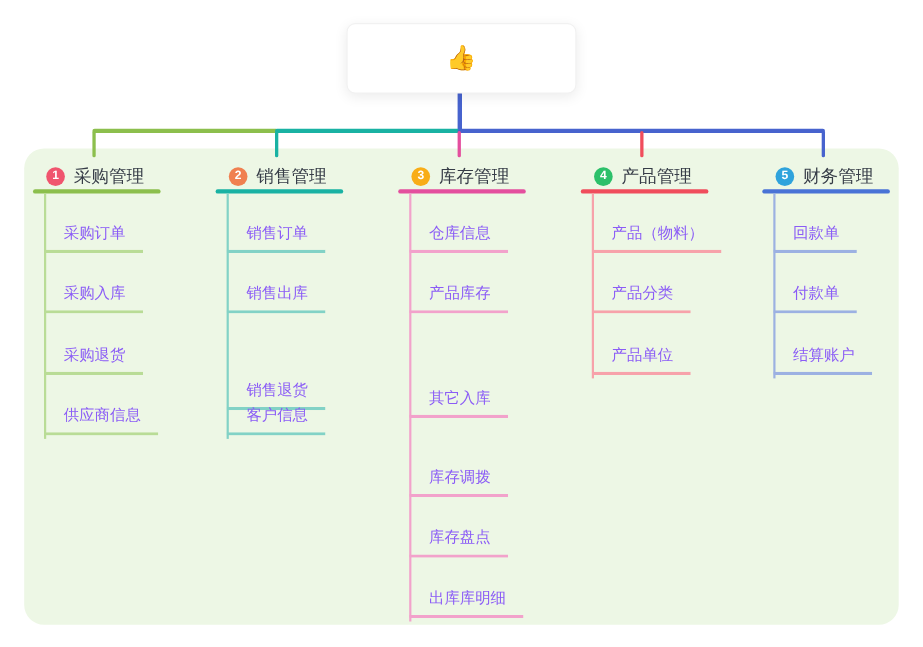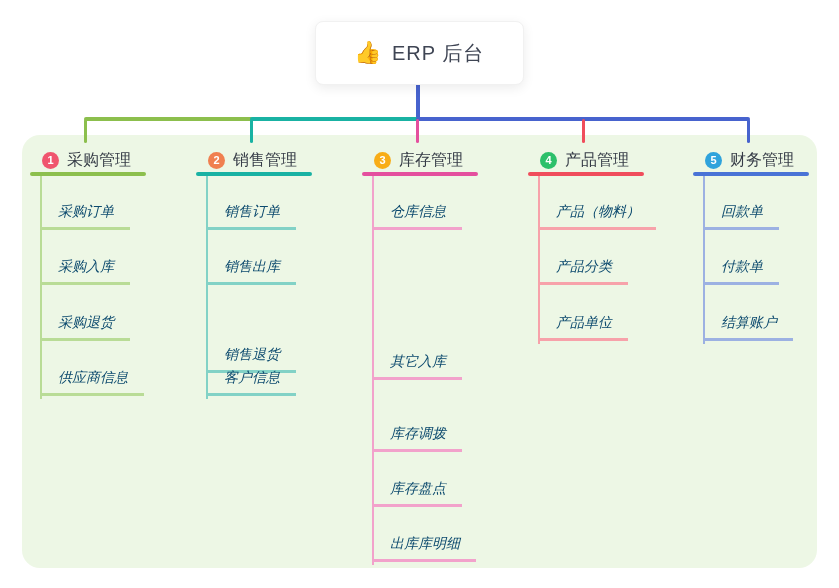--- a/index.html
+++ b/index.html
@@ -31,34 +31,33 @@
     width:17px;height:17px;border-radius:50%;flex:0 0 17px;
     display:flex;align-items:center;justify-content:center;
     color:#fff;font-size:11px;font-weight:bold;line-height:1;
   }
   .branch-label{font-size:16px;color:#363c47;font-weight:400;}
   .branch-underline{position:absolute;left:0;top:172px;width:116px;height:4px;border-radius:2px;}
   .branch-spine{position:absolute;left:10px;top:176px;width:2px;}
   .child-item{
     position:absolute;left:10px;
     padding:0 16px 5px 18px;
-    font-size:14px;color:#0c4a6e;line-height:21px;white-space:nowrap;
-    border-bottom:3px solid transparent;border-bottom-left-radius:1px;font-style:italic;
+    font-size:14px;color:#8b5cf6;line-height:21px;white-space:nowrap;
+    border-bottom:3px solid transparent;border-bottom-left-radius:1px;
   }
 </style>
 </head>
 <body>
 
 <div class="canvas">
 
   <div class="panel" id="panel" style="background: rgb(237, 247, 229);"></div>
 
   <div class="root-node">
     <span class="root-icon">👍</span>
-    <span class="root-title">ERP 后台</span>
   </div>
 
   <div id="connectors">
       <div class="line" style="left: 416px; top: 83px; width: 4px; height: 38px; background: rgb(71, 99, 206);"></div>
       <div class="line" style="left: 84px; top: 117px; width: 169px; height: 4px; background: rgb(140, 191, 77);"></div>
       <div class="line" style="left: 250px; top: 117px; width: 168px; height: 4px; background: rgb(25, 178, 163);"></div>
       <div class="line" style="left: 416px; top: 117px; width: 334px; height: 4px; background: rgb(71, 99, 206);"></div>
       <div class="line" style="left: 84px; top: 119px; width: 3px; height: 24px; background: rgb(140, 191, 77);"></div>
       <div class="line" style="left: 250px; top: 119px; width: 3px; height: 24px; background: rgb(25, 178, 163);"></div>
       <div class="line" style="left: 416px; top: 119px; width: 3px; height: 24px; background: rgb(228, 79, 158);"></div>
@@ -92,20 +91,21 @@
         <div class="child-item" style="top: 367px; border-bottom-color: rgb(130, 210, 198);">客户信息</div>
       </div>
       <div class="branch" style="left: 362px;">
         <div class="branch-header">
           <span class="badge" style="background: rgb(248, 173, 23);">3</span>
           <span class="branch-label">库存管理</span>
         </div>
         <div class="branch-underline" style="background: rgb(228, 79, 158);"></div>
         <div class="branch-spine" style="background: rgb(242, 162, 203); height: 389px;"></div>
         <div class="child-item" style="top: 201px; border-bottom-color: rgb(242, 162, 203);">仓库信息</div>
+        <div class="child-item" style="top: 256px; border-bottom-color: rgb(242, 162, 203);">产品库存</div>
         <div class="child-item" style="top: 351px; border-bottom-color: rgb(242, 162, 203);">其它入库</div>
         <div class="child-item" style="top: 423px; border-bottom-color: rgb(242, 162, 203);">库存调拨</div>
         <div class="child-item" style="top: 478px; border-bottom-color: rgb(242, 162, 203);">库存盘点</div>
         <div class="child-item" style="top: 533px; border-bottom-color: rgb(242, 162, 203);">出库库明细</div>
       </div>
       <div class="branch" style="left: 528px;">
         <div class="branch-header">
           <span class="badge" style="background: rgb(44, 192, 106);">4</span>
           <span class="branch-label">产品管理</span>
         </div>

